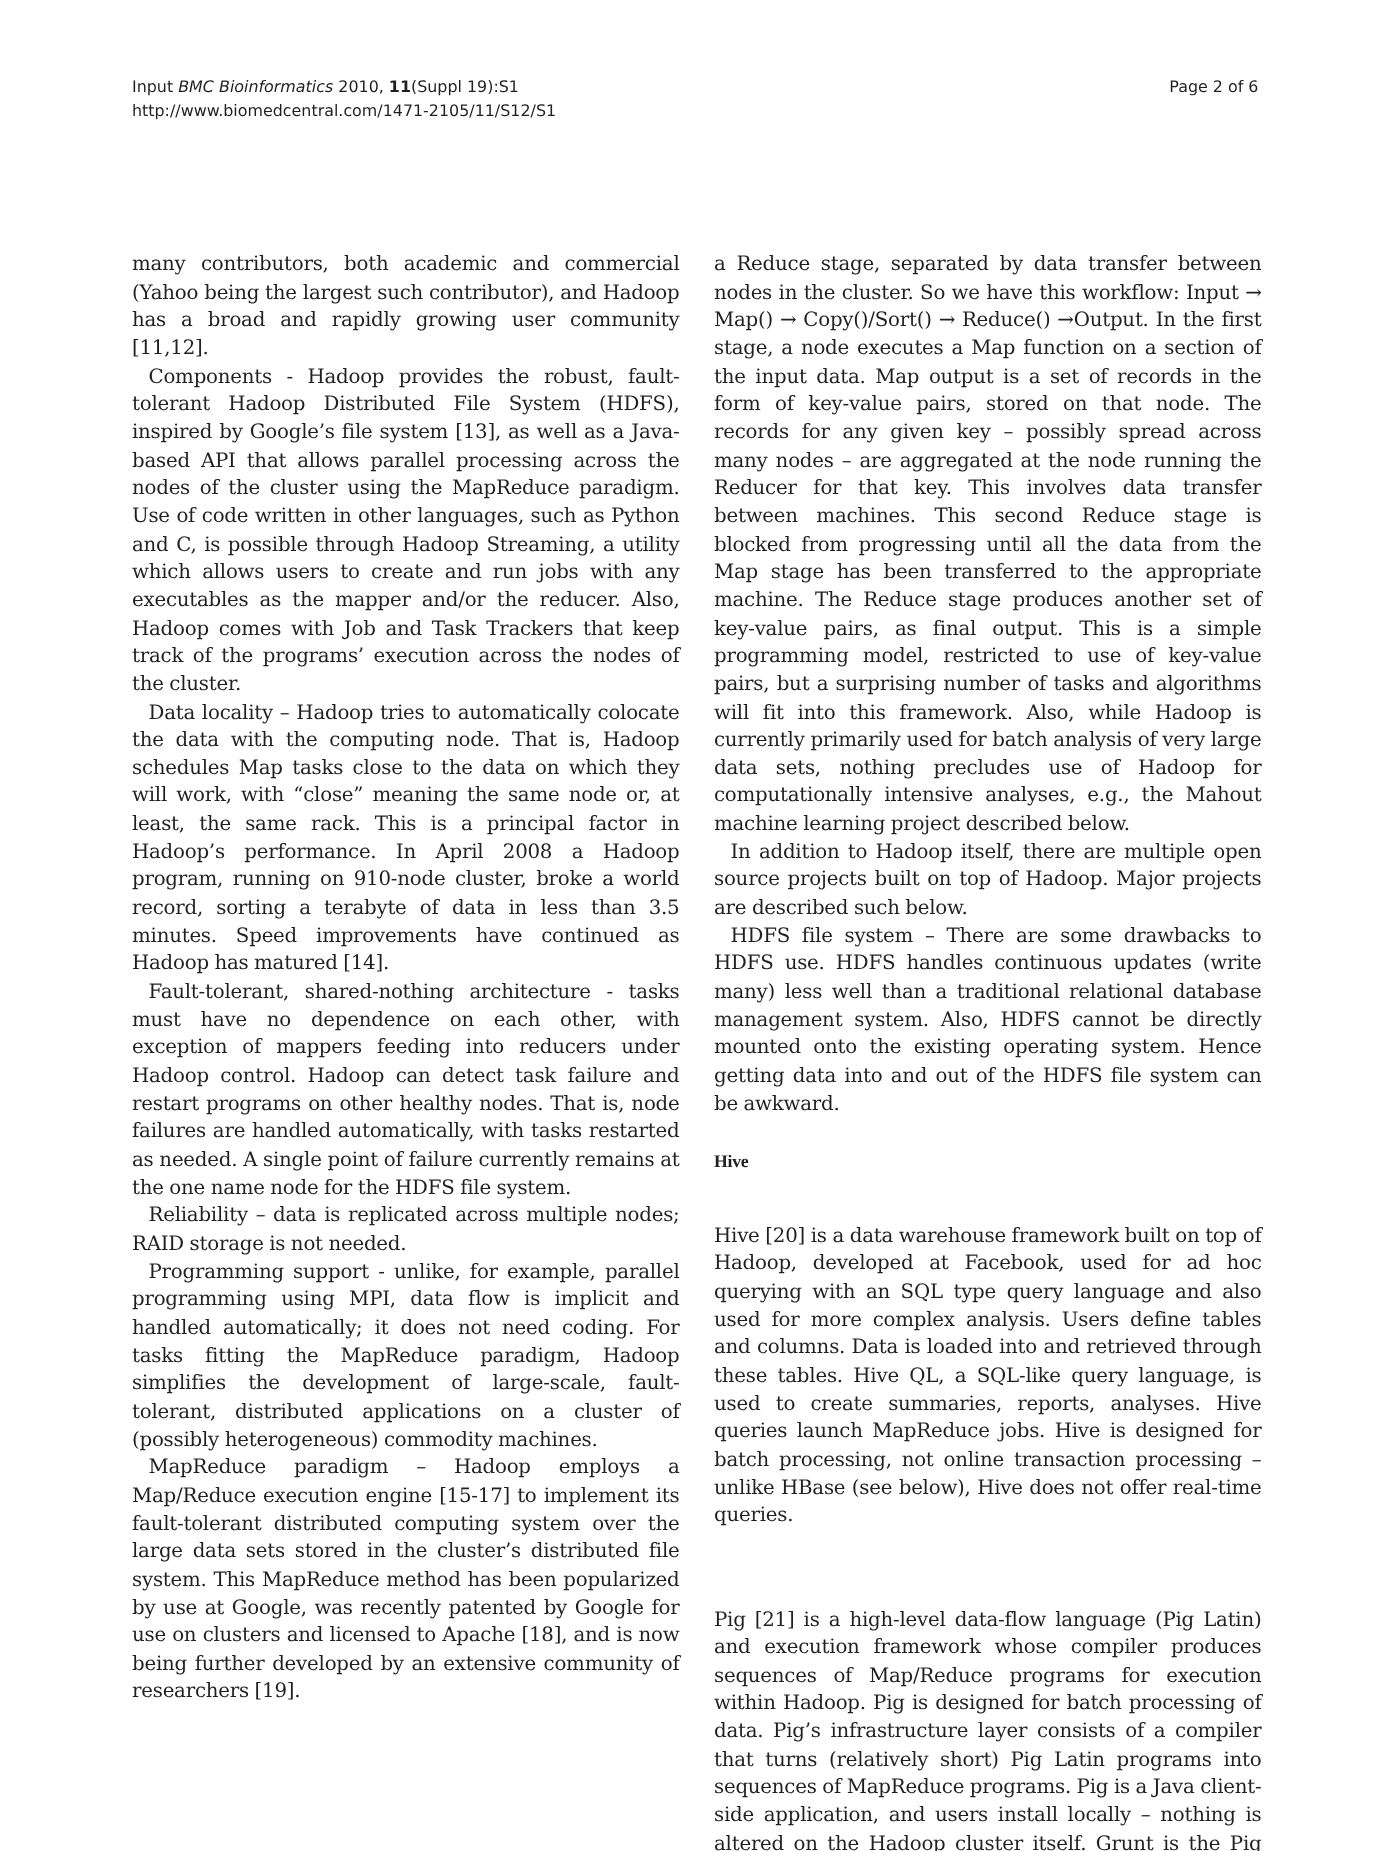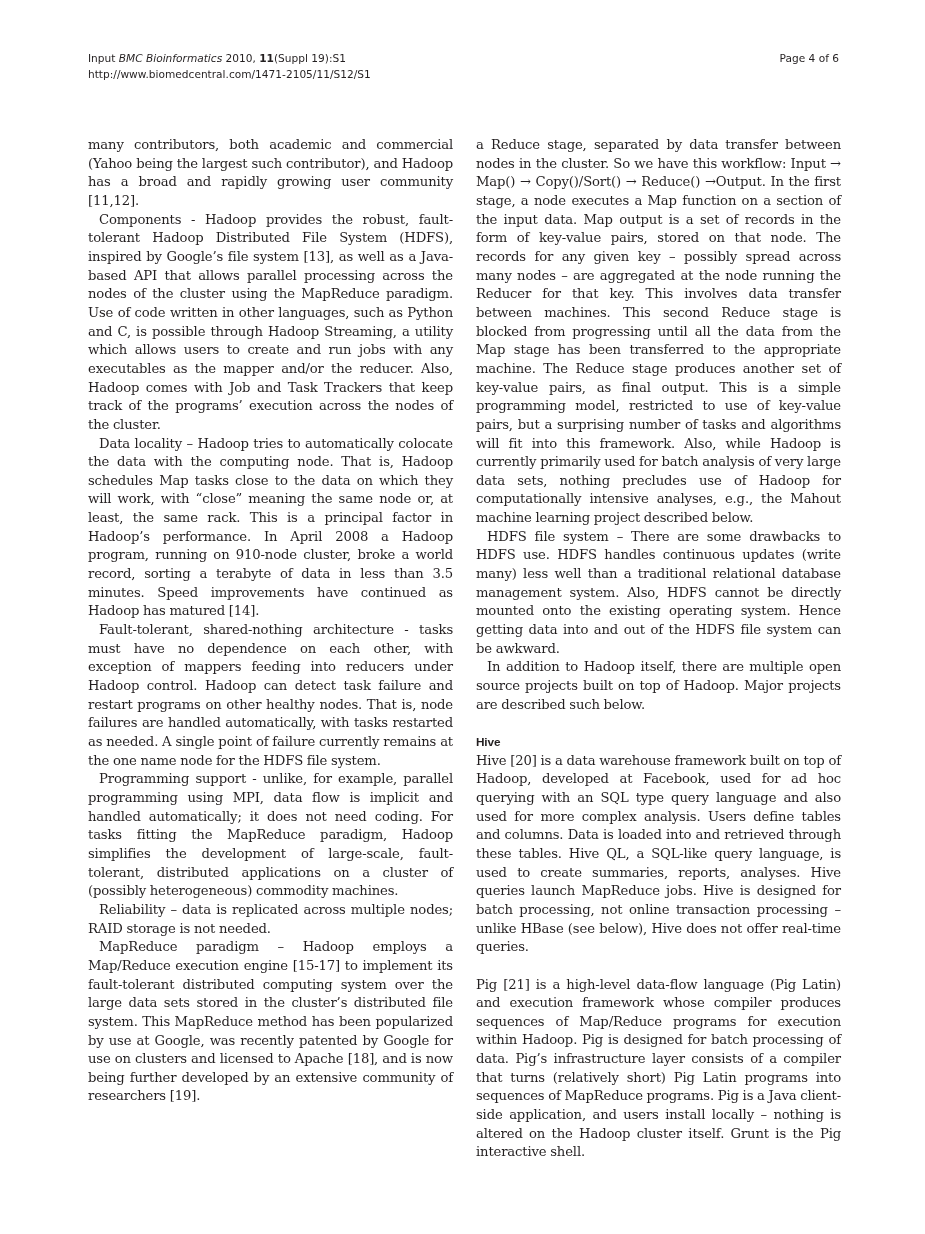--- a/index.html
+++ b/index.html
@@ -6,52 +6,52 @@
   body { width: 925px; height: 1234px; position: relative; overflow: hidden; color: #231f20; }
   .header { position: absolute; top: 50px; left: 88px; width: 751px; font-family: "DejaVu Sans", sans-serif; font-size: 10.6px; line-height: 16px; color: #231f20; }
   .header .left { position: absolute; left: 0; top: 0; white-space: nowrap; }
   .header .right { position: absolute; right: 0; top: 0; white-space: nowrap; }
   .header i { }
   .header b { font-weight: bold; }
   .col { position: absolute; top: 136px; width: 365px; font-family: "DejaVu Serif", serif; font-size: 13.2px; line-height: 18.65px; text-align: justify; letter-spacing: -0.15px; word-spacing: -0.3px; }
   .col.left { left: 88px; }
   .col.right { left: 476px; }
   .col p { margin: 0; text-indent: 11px; }
-  .col p.noindent { text-indent: 0; }
-  .col h3 { margin: 0; font-family: Liberation Sans, sans-serif; font-weight: bold; font-size: 11.8px; line-height: 18.65px; }
+  .col p.noindent { text-indent: 0; margin-top: 32px; }
+  .col h3 { margin: 0; font-family: Liberation Serif, serif; font-weight: bold; font-size: 11.8px; line-height: 18.65px; }
   .gap { height: 18.65px; }
 </style>
 </head>
 <body>
 
 <div class="header">
   <div class="left">
     <div>
       <span>Input</span>
       <i>BMC Bioinformatics</i>
       <span>2010,</span>
       <b>11</b><span>(Suppl 19):S1</span>
     </div>
     <div>http://www.biomedcentral.com/1471-2105/11/S12/S1</div>
   </div>
-  <div class="right">Page 4 of 6</div>
+  <div class="right">Page 2 of 6</div>
 </div>
 
 <div class="col left">
   <p class="noindent">many contributors, both academic and commercial (Yahoo being the largest such contributor), and Hadoop has a broad and rapidly growing user community [11,12].</p>
   <p>Components - Hadoop provides the robust, fault-tolerant Hadoop Distributed File System (HDFS), inspired by Google’s file system [13], as well as a Java-based API that allows parallel processing across the nodes of the cluster using the MapReduce paradigm. Use of code written in other languages, such as Python and C, is possible through Hadoop Streaming, a utility which allows users to create and run jobs with any executables as the mapper and/or the reducer. Also, Hadoop comes with Job and Task Trackers that keep track of the programs’ execution across the nodes of the cluster.</p>
   <p>Data locality – Hadoop tries to automatically colocate the data with the computing node. That is, Hadoop schedules Map tasks close to the data on which they will work, with “close” meaning the same node or, at least, the same rack. This is a principal factor in Hadoop’s performance. In April 2008 a Hadoop program, running on 910-node cluster, broke a world record, sorting a terabyte of data in less than 3.5 minutes. Speed improvements have continued as Hadoop has matured [14].</p>
   <p>Fault-tolerant, shared-nothing architecture - tasks must have no dependence on each other, with exception of mappers feeding into reducers under Hadoop control. Hadoop can detect task failure and restart programs on other healthy nodes. That is, node failures are handled automatically, with tasks restarted as needed. A single point of failure currently remains at the one name node for the HDFS file system.</p>
+  <p>Reliability – data is replicated across multiple nodes; RAID storage is not needed.</p>
   <p>Programming support - unlike, for example, parallel programming using MPI, data flow is implicit and handled automatically; it does not need coding. For tasks fitting the MapReduce paradigm, Hadoop simplifies the development of large-scale, fault-tolerant, distributed applications on a cluster of (possibly heterogeneous) commodity machines.</p>
-  <p>Reliability – data is replicated across multiple nodes; RAID storage is not needed.</p>
   <p>MapReduce paradigm – Hadoop employs a Map/Reduce execution engine [15-17] to implement its fault-tolerant distributed computing system over the large data sets stored in the cluster’s distributed file system. This MapReduce method has been popularized by use at Google, was recently patented by Google for use on clusters and licensed to Apache [18], and is now being further developed by an extensive community of researchers [19].</p>
 </div>
 
 <div class="col right">
   <p class="noindent">a Reduce stage, separated by data transfer between nodes in the cluster. So we have this workflow: Input → Map() → Copy()/Sort() → Reduce() →Output. In the first stage, a node executes a Map function on a section of the input data. Map output is a set of records in the form of key-value pairs, stored on that node. The records for any given key – possibly spread across many nodes – are aggregated at the node running the Reducer for that key. This involves data transfer between machines. This second Reduce stage is blocked from progressing until all the data from the Map stage has been transferred to the appropriate machine. The Reduce stage produces another set of key-value pairs, as final output. This is a simple programming model, restricted to use of key-value pairs, but a surprising number of tasks and algorithms will fit into this framework. Also, while Hadoop is currently primarily used for batch analysis of very large data sets, nothing precludes use of Hadoop for computationally intensive analyses, e.g., the Mahout machine learning project described below.</p>
+  <p>In addition to Hadoop itself, there are multiple open source projects built on top of Hadoop. Major projects are described such below.</p>
   <p>HDFS file system – There are some drawbacks to HDFS use. HDFS handles continuous updates (write many) less well than a traditional relational database management system. Also, HDFS cannot be directly mounted onto the existing operating system. Hence getting data into and out of the HDFS file system can be awkward.</p>
-  <p>In addition to Hadoop itself, there are multiple open source projects built on top of Hadoop. Major projects are described such below.</p>
   <div class="gap"></div>
   <h3>Hive</h3>
   <p class="noindent">Hive [20] is a data warehouse framework built on top of Hadoop, developed at Facebook, used for ad hoc querying with an SQL type query language and also used for more complex analysis. Users define tables and columns. Data is loaded into and retrieved through these tables. Hive QL, a SQL-like query language, is used to create summaries, reports, analyses. Hive queries launch MapReduce jobs. Hive is designed for batch processing, not online transaction processing – unlike HBase (see below), Hive does not offer real-time queries.</p>
   <div class="gap"></div>
   <p class="noindent">Pig [21] is a high-level data-flow language (Pig Latin) and execution framework whose compiler produces sequences of Map/Reduce programs for execution within Hadoop. Pig is designed for batch processing of data. Pig’s infrastructure layer consists of a compiler that turns (relatively short) Pig Latin programs into sequences of MapReduce programs. Pig is a Java client-side application, and users install locally – nothing is altered on the Hadoop cluster itself. Grunt is the Pig interactive shell.</p>
 </div>
 
 </body></html>

